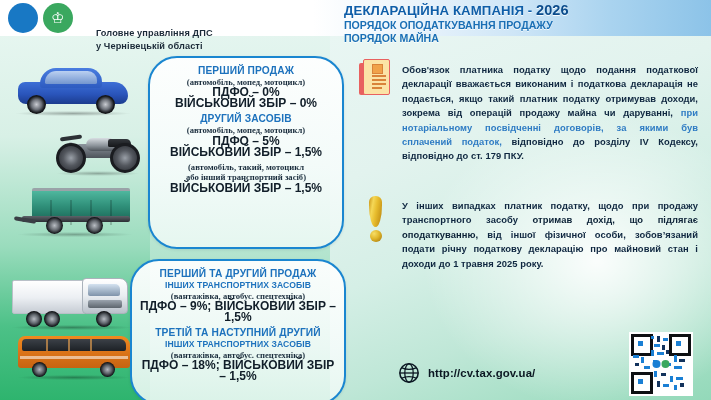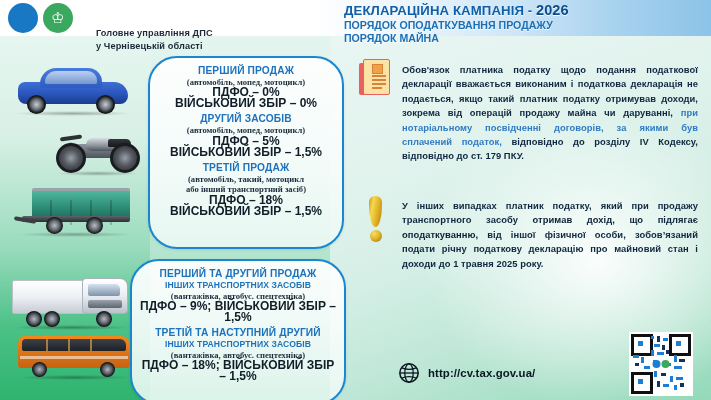--- a/index.html
+++ b/index.html
@@ -327,24 +327,22 @@
       <div class="b-rate">ПДФО – 0%</div>
       <div class="b-rate">ВІЙСЬКОВИЙ ЗБІР – 0%</div>
     </div>
     <div class="grp">
       <div class="b-title">ДРУГИЙ ЗАСОБІВ</div>
       <div class="b-italic">(автомобіль, мопед, мотоцикл)</div>
       <div class="b-rate">ПДФО – 5%</div>
       <div class="b-rate">ВІЙСЬКОВИЙ ЗБІР – 1,5%</div>
     </div>
     <div class="grp">
-      <div class="b-title">ТРЕТІЙ ПРОДАЖ</div>
       <div class="b-italic">(автомобіль, такий, мотоцикл</div>
       <div class="b-italic">або інший транспортний засіб)</div>
-      <div class="b-rate">ПДФО – 18%</div>
       <div class="b-rate">ВІЙСЬКОВИЙ ЗБІР – 1,5%</div>
     </div>
   </div>
 
   <div class="box" id="box-other" style="padding:7px 6px 0 6px;box-sizing:border-box;">
     <div class="grp">
       <div class="b-title">ПЕРШИЙ ТА ДРУГИЙ ПРОДАЖ</div>
       <div class="b-sub">ІНШИХ ТРАНСПОРТНИХ ЗАСОБІВ</div>
       <div class="b-italic">(вантажівка, автобус. спецтехніка)</div>
       <div class="b-rate">ПДФО – 9%; ВІЙСЬКОВИЙ ЗБІР – 1,5%</div>
@@ -371,21 +369,21 @@
   <div class="para" id="para-1">
     <span>Обов'язок платника податку щодо подання податкової декларації вважається виконаним і податкова декларація не подається, якщо такий платник податку отримував доходи, зокрема від операцій продажу майна чи даруванні, </span><span class="hl">при нотаріальному посвідченні договорів,  за якими був сплачений податок,</span><span> відповідно до розділу IV Кодексу, відповідно до ст. 179 ПКУ.</span>
   </div>
 
   <div id="icon-excl">
     <div class="ex-bar"></div>
     <div class="ex-dot"></div>
   </div>
 
   <div class="para" id="para-2">
-    <span>У інших випадках платник податку, який при продажу транспортного засобу </span><span class="strong">отримав дохід, що підлягає оподаткуванню,</span><span> від іншої фізичної особи, зобов’язаний подати річну податкову декларацію про майновий стан і доходи до 1 травня 2025 року.</span>
+    <span>У інших випадках платник податку, щодо при продажу транспортного засобу </span><span class="strong">отримав дохід, що підлягає оподаткуванню,</span><span> від іншої фізичної особи, зобов’язаний подати річну податкову декларацію про майновий стан і доходи до 1 травня 2025 року.</span>
   </div>
 
   <div id="footer-url">
     <svg class="globe" viewBox="0 0 24 24">
       <circle cx="12" cy="12" r="10" fill="none" stroke="#0b1722" stroke-width="1.7"></circle>
       <ellipse cx="12" cy="12" rx="4.6" ry="10" fill="none" stroke="#0b1722" stroke-width="1.4"></ellipse>
       <line x1="2" y1="12" x2="22" y2="12" stroke="#0b1722" stroke-width="1.4"></line>
       <path d="M4.2 6.4 Q12 9.6 19.8 6.4" fill="none" stroke="#0b1722" stroke-width="1.2"></path>
       <path d="M4.2 17.6 Q12 14.4 19.8 17.6" fill="none" stroke="#0b1722" stroke-width="1.2"></path>
     </svg>

